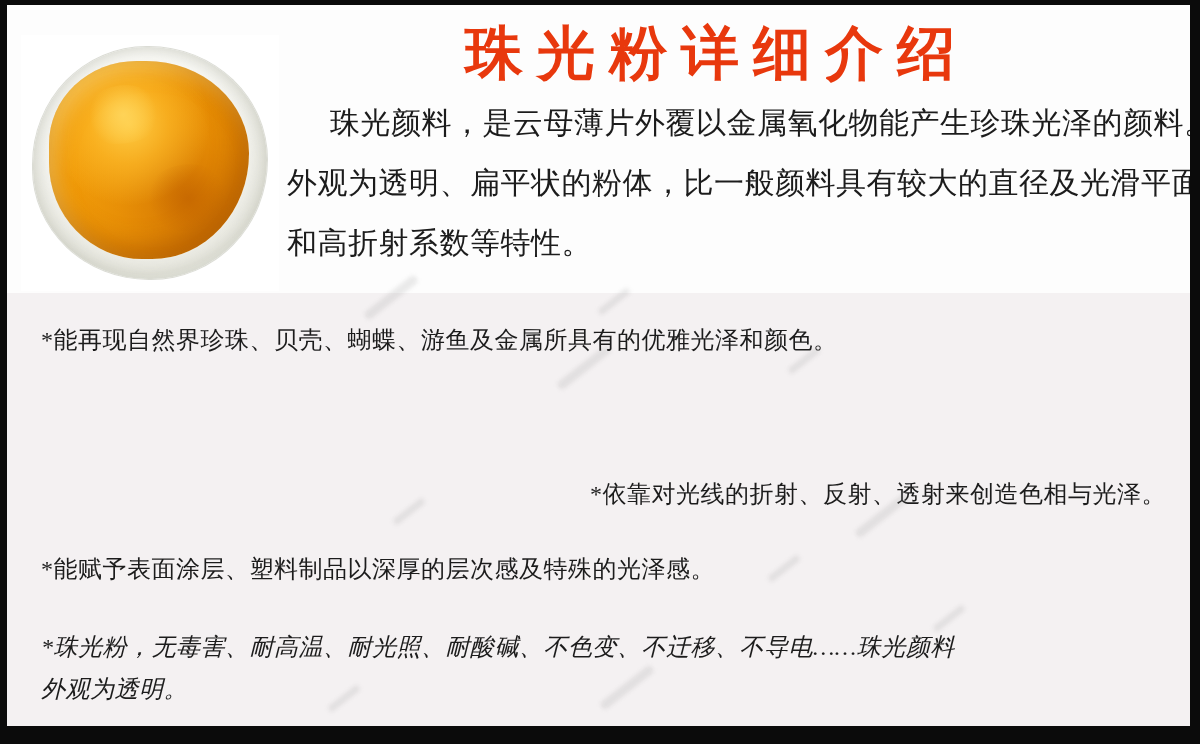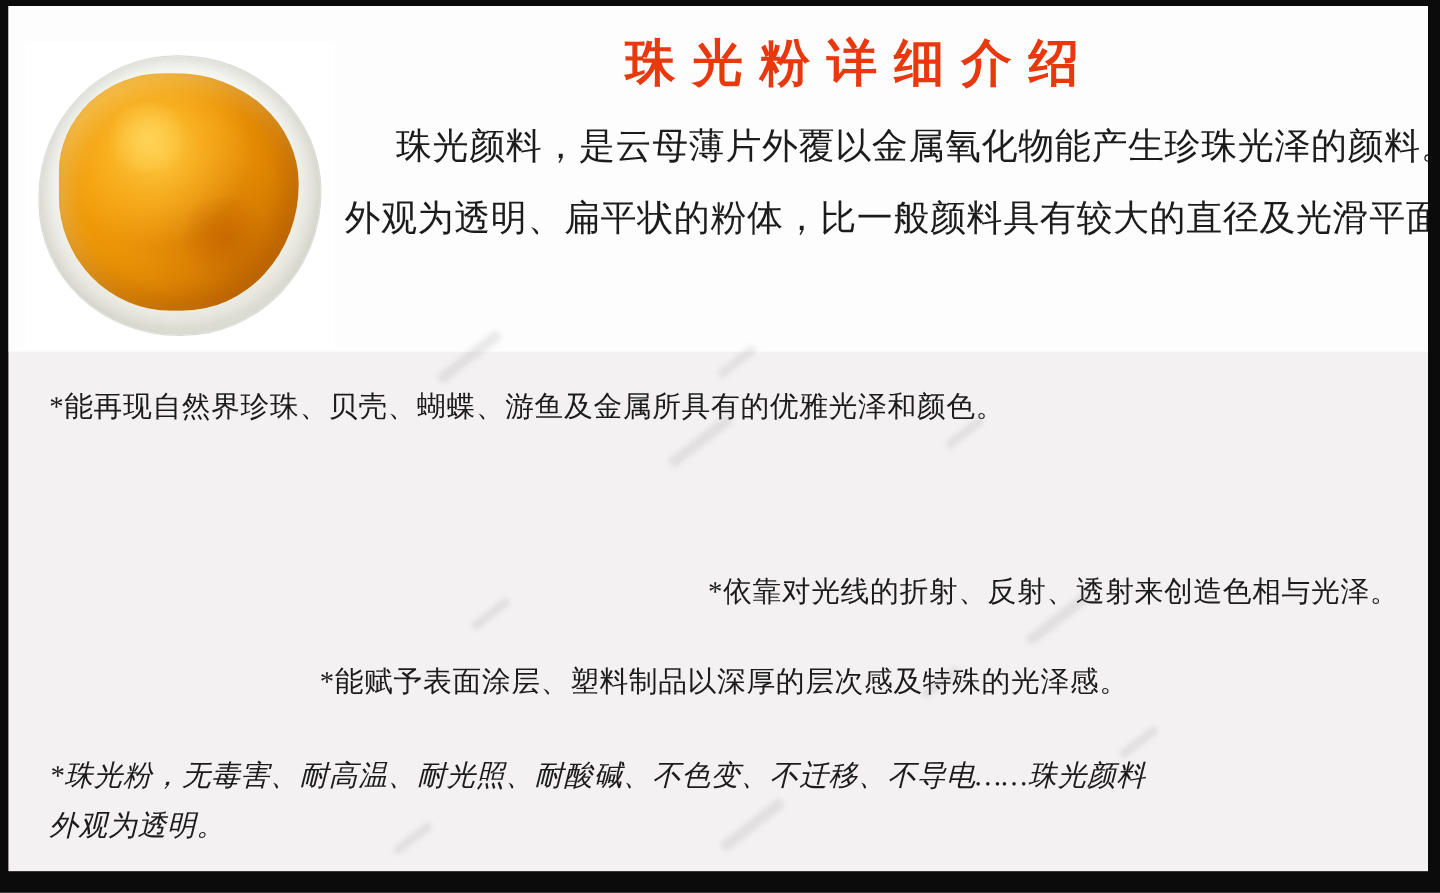--- a/index.html
+++ b/index.html
@@ -70,21 +70,21 @@
 
   
   .title {
     position: absolute;
     left: 260px; top: 16px;
     width: 900px;
     margin: 0;
     text-align: center;
     font-family: "Liberation Sans", "DejaVu Sans", sans-serif;
     font-weight: 900;
-    font-size: 42px;
+    font-size: 58px;
     line-height: 64px;
     letter-spacing: 14px;
     color: #e8380d;
     white-space: nowrap;
   }
 
   
   .intro {
     position: absolute;
     left: 280px; top: 88px;
@@ -104,21 +104,21 @@
     width: 1125px;
     font-size: 24px;
     line-height: 42px;
     color: #1c1c1c;
     letter-spacing: 0.5px;
   }
   .bullet .line { white-space: nowrap; }
   .b1 { top: 314px; }
   .b2 { top: 391px; }
   .b3 { top: 468px; text-align: right; }
-  .b4 { top: 543px; text-align: center; }
+  .b4 { top: 543px; }
   .b5 { top: 621px; font-style: italic; }
 
   
   .wm {
     position: absolute;
     width: 64px; height: 9px;
     background: rgba(110,110,112,.14);
     border-radius: 4px;
     transform: rotate(-38deg);
     filter: blur(2px);
@@ -146,20 +146,21 @@
       <div class="dish">
         <div class="powder"></div>
       </div>
     </div>
 
     <h1 class="title">珠光粉详细介绍</h1>
 
     <div class="intro">
       <div class="line indent">珠光颜料，是云母薄片外覆以金属氧化物能产生珍珠光泽的颜料。</div>
       <div class="line">外观为透明、扁平状的粉体，比一般颜料具有较大的直径及光滑平面</div>
+      <div class="line">和高折射系数等特性。</div>
     </div>
 
     <div class="bullet b1">
       <div class="line">*能再现自然界珍珠、贝壳、蝴蝶、游鱼及金属所具有的优雅光泽和颜色。</div>
     </div>
     <div class="bullet b3">
       <div class="line">*依靠对光线的折射、反射、透射来创造色相与光泽。</div>
     </div>
     <div class="bullet b4">
       <div class="line">*能赋予表面涂层、塑料制品以深厚的层次感及特殊的光泽感。</div>

